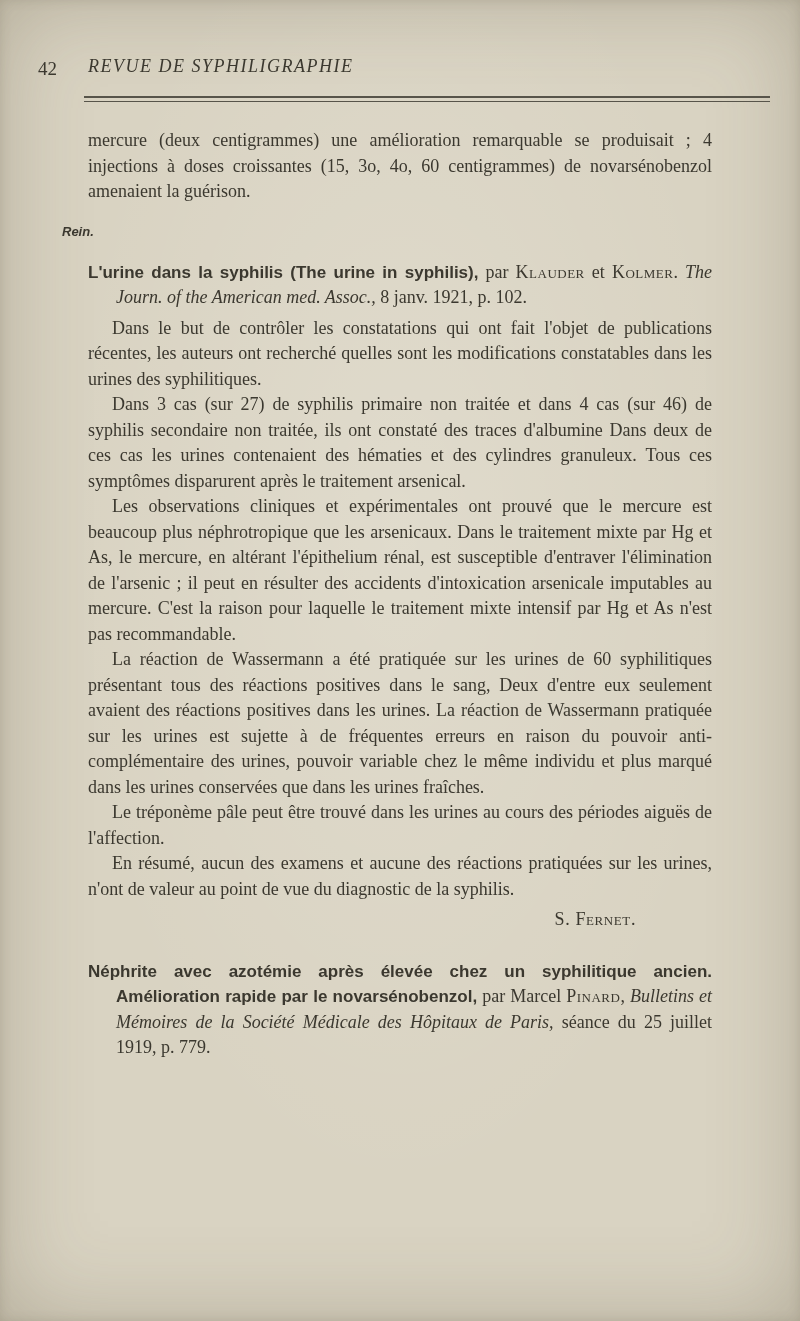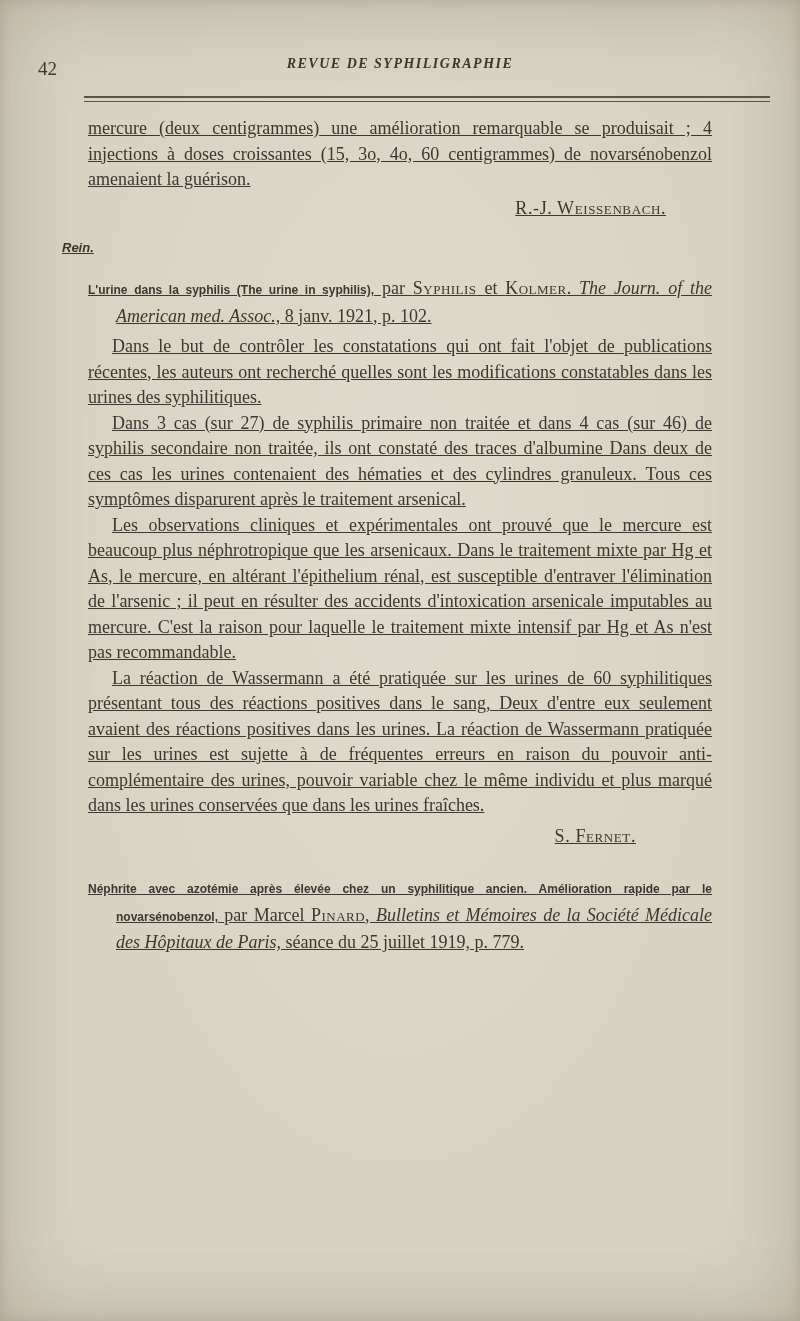--- a/index.html
+++ b/index.html
@@ -19,33 +19,32 @@
     overflow: hidden;
   }
   .page-header { position: relative; height: 28px; }
   .page-number {
     position: absolute;
     left: -50px; top: 2px;
     font-size: 19px;
   }
   .journal-title {
     margin: 0;
-    text-align: center;
-    font-size: 14px;
-    font-weight: 700;
+    font-size: 18px;
+    font-weight: 400;
     font-style: italic;
     letter-spacing: 1.5px;
   }
   .double-rule {
     margin: 12px -58px 0 -4px;
     height: 3px;
     border-top: 2.5px solid #57544a;
     border-bottom: 1.3px solid #57544a;
   }
-  .text-block { margin-top: 14px; text-decoration: underline; }
+  .text-block { margin-top: 26px; }
   p {
     margin: 0;
     font-size: 18px;
     line-height: 25.5px;
     text-align: justify;
     hyphens: auto;
   }
   .para { text-indent: 24px; }
   .no-indent { text-indent: 0; }
   .signature {
@@ -66,21 +65,21 @@
   }
   .entry-title {
     padding-left: 28px;
     text-indent: -28px;
     margin-top: 15px;
     margin-bottom: 5px;
   }
   .entry-title .bold {
     font-family: "Liberation Sans", sans-serif;
     font-weight: 700;
-    font-size: 12px;
+    font-size: 17px;
   }
   .entry2 { margin-top: 26px; }
   .smallcaps { font-variant: small-caps; letter-spacing: 0.5px; }
   .italic { font-style: italic; }
   .obs-para { margin-top: 10px; }
 </style>
 </head>
 <body>
 
 <div class="page">
@@ -88,30 +87,31 @@
   <header class="page-header">
     <span class="page-number">42</span>
     <h1 class="journal-title">REVUE DE SYPHILIGRAPHIE</h1>
   </header>
 
   <div class="double-rule"></div>
 
   <main class="text-block">
 
     <p class="para no-indent">mercure (deux centigrammes) une amélioration remarquable se produisait ; 4 injections à doses croissantes (15, 3o, 4o, 60 centigrammes) de novarsénobenzol amenaient la guérison.</p>
-    <p class="signature weissenbach">R.-J. Weissenbach.</p>
 
     <p class="section-heading">Rein.</p>
 
-    <p class="entry-title"><span class="bold">L'urine dans la syphilis (The urine in syphilis),</span><span> par </span><span class="smallcaps">Syphilis</span><span> et </span><span class="smallcaps">Kolmer</span><span>. </span><span class="italic">The Journ. of the American med. Assoc.,</span><span> 8 janv. 1921, p. 102.</span></p>
+    <p class="entry-title"><span class="bold">L'urine dans la syphilis (The urine in syphilis),</span><span> par </span><span class="smallcaps">Klauder</span><span> et </span><span class="smallcaps">Kolmer</span><span>. </span><span class="italic">The Journ. of the American med. Assoc.,</span><span> 8 janv. 1921, p. 102.</span></p>
 
     <p class="para">Dans le but de contrôler les constatations qui ont fait l'objet de publications récentes, les auteurs ont recherché quelles sont les modifications constatables dans les urines des syphilitiques.</p>
     <p class="para">Dans 3 cas (sur 27) de syphilis primaire non traitée et dans 4 cas (sur 46) de syphilis secondaire non traitée, ils ont constaté des traces d'albumine Dans deux de ces cas les urines contenaient des hématies et des cylindres granuleux. Tous ces symptômes disparurent après le traitement arsenical.</p>
     <p class="para">Les observations cliniques et expérimentales ont prouvé que le mercure est beaucoup plus néphrotropique que les arsenicaux. Dans le traitement mixte par Hg et As, le mercure, en altérant l'épithelium rénal, est susceptible d'entraver l'élimination de l'arsenic ; il peut en résulter des accidents d'intoxication arsenicale imputables au mercure. C'est la raison pour laquelle le traitement mixte intensif par Hg et As n'est pas recommandable.</p>
     <p class="para">La réaction de Wassermann a été pratiquée sur les urines de 60 syphilitiques présentant tous des réactions positives dans le sang, Deux d'entre eux seulement avaient des réactions positives dans les urines. La réaction de Wassermann pratiquée sur les urines est sujette à de fréquentes erreurs en raison du pouvoir anti-complémentaire des urines, pouvoir variable chez le même individu et plus marqué dans les urines conservées que dans les urines fraîches.</p>
+    <p class="para">Le tréponème pâle peut être trouvé dans les urines au cours des périodes aiguës de l'affection.</p>
+    <p class="para">En résumé, aucun des examens et aucune des réactions pratiquées sur les urines, n'ont de valeur au point de vue du diagnostic de la syphilis.</p>
 
     <p class="signature fernet">S. Fernet.</p>
 
     <p class="entry-title entry2"><span class="bold">Néphrite avec azotémie après élevée chez un syphilitique ancien. Amélioration rapide par le novarsénobenzol,</span><span> par Marcel </span><span class="smallcaps">Pinard</span><span>, </span><span class="italic">Bulletins et Mémoires de la Société Médicale des Hôpitaux de Paris,</span><span> séance du 25 juillet 1919, p. 779.</span></p>
 
 
   </main>
 </div>
 
 </body></html>

